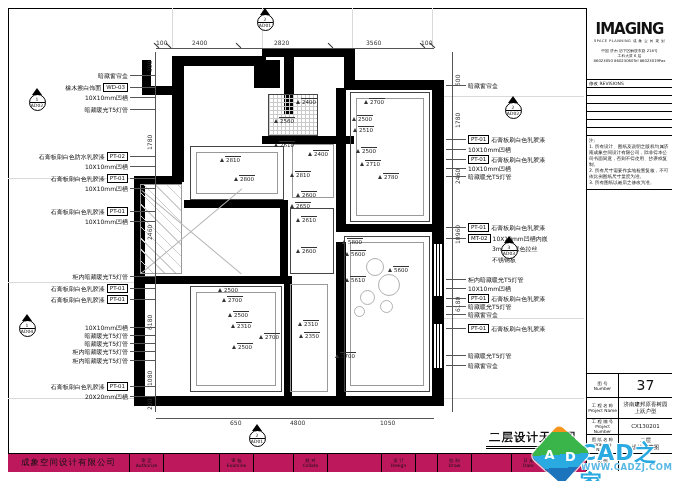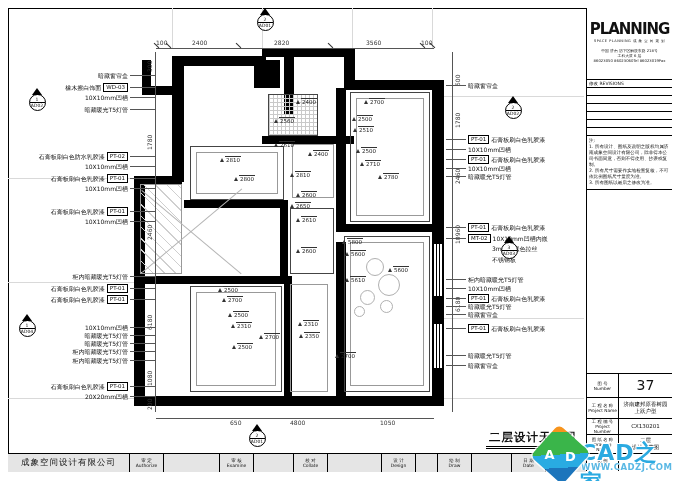--- a/index.html
+++ b/index.html
@@ -41,21 +41,21 @@
               border-left:5px solid transparent;border-right:5px solid transparent;border-bottom:7px solid #000}
   .mkc{width:15px;height:15px;margin:0 auto;border:1px solid #000;border-radius:50%;background:#fff;
        display:flex;flex-direction:column;justify-content:center;align-items:center;font-size:4.5px;line-height:5px}
   .mkn{border-bottom:1px solid #000;width:100%;}
   .mkr{width:100%}
   
   .stitle{position:absolute;left:486px;top:430px;font-size:11.5px;font-weight:bold;
           border-bottom:3px double #000;padding:0 3px 1px 3px;letter-spacing:1px;z-index:6}
   
   .bbar{position:absolute;left:8px;top:453px;width:578px;height:18.5px;border-top:1.6px solid #000;
-        display:flex;box-sizing:border-box;background:#e5e5e5;z-index:4}
+        display:flex;box-sizing:border-box;background:#be185d;z-index:4}
   .bcell{border-right:1px solid #000;height:100%;display:flex;flex-direction:column;align-items:center;
          justify-content:center;font-size:4.5px;line-height:5px;box-sizing:border-box}
   .bcompany{width:122px;font-size:8.5px;letter-spacing:1px}
   .bval{justify-content:flex-start;align-items:flex-start;padding:2px;font-size:5px}
   
   .tb{position:absolute;left:586px;top:8px;width:86px;height:463px;border-left:1.6px solid #000;
       box-sizing:border-box;display:flex;flex-direction:column;background:#fff;z-index:3}
   .tb-logo{height:72px;border-bottom:1px solid #000;text-align:center;padding-top:12px;box-sizing:border-box}
   .tb-logo .lg{font-size:15px;font-weight:bold;letter-spacing:-1px;font-family:"DejaVu Sans",sans-serif}
   .tb-logo .lgs{font-size:3.5px;letter-spacing:.5px;margin-top:1px}
@@ -448,21 +448,21 @@
         <span>日 期</span>
         <span>Date</span>
       </div>
     <div class="bcell bval" style="flex:1;border-right:none">
         <span>2013</span>
       </div>
   </div>
 
   <div class="tb">
     <div class="tb-logo">
-      <div class="lg">PLANNING</div>
+      <div class="lg">IMAGING</div>
       <div class="lgs">SPACE PLANNING 成 象 空 间 规 划</div>
       <div class="ad">
         <div>中国 济南 历下区解放东路 218号</div>
         <div>工程大厦 6 层</div>
         <div>86023050 86023060Tel 86023019Fax</div>
       </div>
     </div>
     <div class="tb-rev">
       <div class="rh"><span>修改</span> <span>REVISIONS</span></div>
       <div class="revrow"></div>

